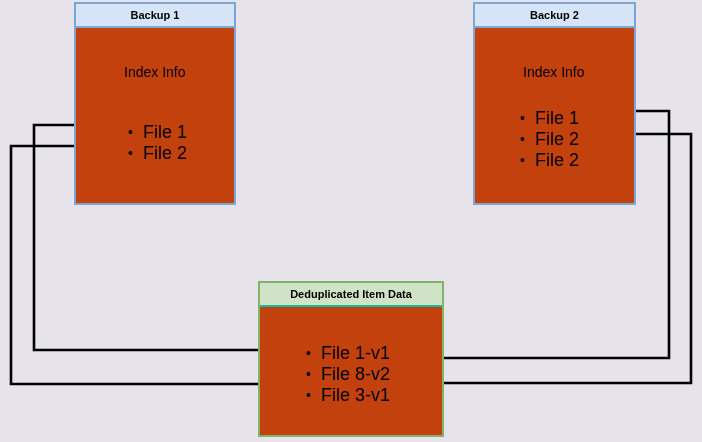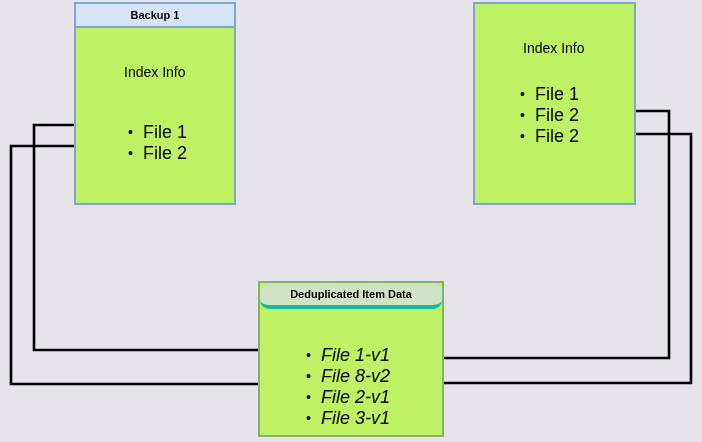--- a/index.html
+++ b/index.html
@@ -23,21 +23,21 @@
   .arrows {
     position: absolute;
     left: 0; top: 0;
     width: 702px;
     height: 442px;
     pointer-events: none;
   }
   .box {
     position: absolute;
     box-sizing: border-box;
-    background: #bef264;
+    background: #c2410c;
   }
   .box-blue {
     border: 2px solid #7ba7d7;
   }
   .box-green {
     border: 2px solid #82b366;
   }
   .box-title {
     box-sizing: border-box;
     width: 100%;
@@ -47,22 +47,21 @@
     color: #000000;
     line-height: 1;
     padding: 6px 0 5px 0;
   }
   .title-blue {
     background: #d6e4f7;
     border-bottom: 2px solid #7ba7d7;
   }
   .title-green {
     background: #cfe4c6;
-    border-bottom: 4px solid #14b8a6;
-    border-radius: 9px;
+    border-bottom: 2px solid #14b8a6;
   }
   .box-body {
     position: relative;
     width: 100%;
     height: calc(100% - 22px);
   }
   .index-label {
     position: absolute;
     font-size: 14px;
     color: #000000;
@@ -121,35 +120,35 @@
     <div class="box-body">
       <div class="index-label" style="left:24px; top:36px;">Index Info</div>
       <ul class="file-list" style="left:52px; top:94px;">
         <li>File 1</li>
         <li>File 2</li>
       </ul>
     </div>
   </div>
 
   <div class="box box-blue" style="left:473px; top:2px; width:163px; height:203px;">
+    <div class="box-title title-blue">Backup 2</div>
     <div class="box-body">
       <div class="index-label" style="left:24px; top:36px;">Index Info</div>
       <ul class="file-list" style="left:45px; top:80px;">
         <li>File 1</li>
         <li>File 2</li>
         <li>File 2</li>
       </ul>
     </div>
   </div>
 
   <div class="box box-green" style="left:258px; top:281px; width:186px; height:156px;">
     <div class="box-title title-green">Deduplicated Item Data</div>
     <div class="box-body">
-      <ul class="file-list" style="left:46px; top:36px;font-style:italic;">
+      <ul class="file-list" style="left:46px; top:36px;">
         <li>File 1-v1</li>
         <li>File 8-v2</li>
-        <li>File 2-v1</li>
         <li>File 3-v1</li>
       </ul>
     </div>
   </div>
 
 </div>
 
 </body></html>

